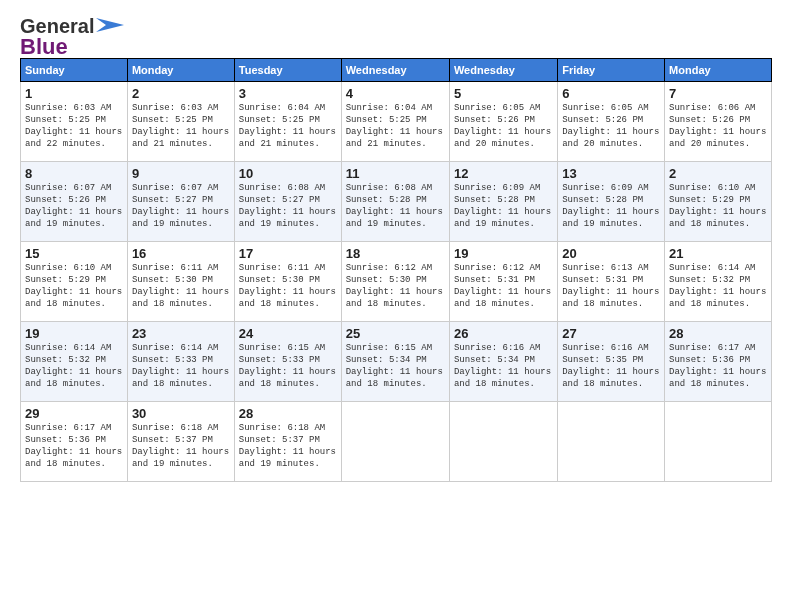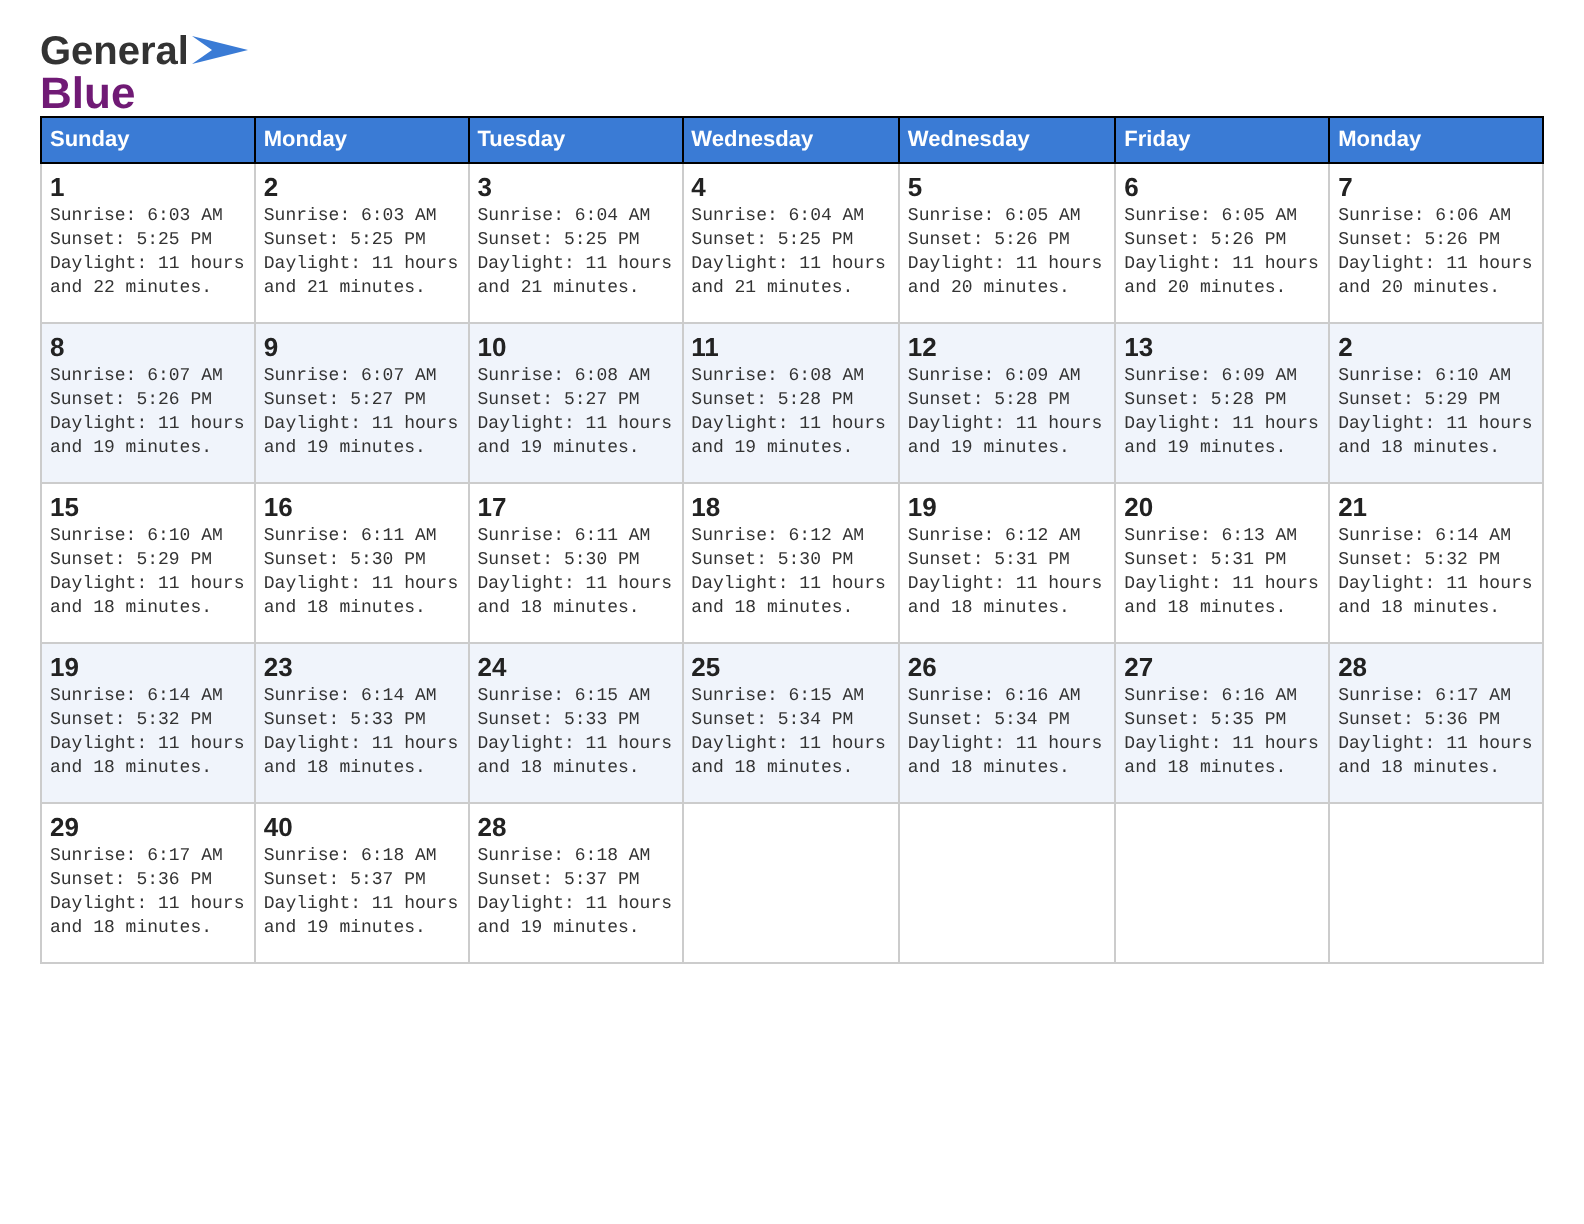--- a/index.html
+++ b/index.html
@@ -247,21 +247,21 @@
             <span class="day-num">28</span>
             <div class="day-info">Sunrise: 6:17 AM<br>Sunset: 5:36 PM<br>Daylight: 11 hours<br>and 18 minutes.</div>
           </td>
         </tr>
         <tr>
           <td>
             <span class="day-num">29</span>
             <div class="day-info">Sunrise: 6:17 AM<br>Sunset: 5:36 PM<br>Daylight: 11 hours<br>and 18 minutes.</div>
           </td>
           <td>
-            <span class="day-num">40</span>
+            <span class="day-num">30</span>
             <div class="day-info">Sunrise: 6:18 AM<br>Sunset: 5:37 PM<br>Daylight: 11 hours<br>and 19 minutes.</div>
           </td>
           <td>
             <span class="day-num">28</span>
             <div class="day-info">Sunrise: 6:18 AM<br>Sunset: 5:37 PM<br>Daylight: 11 hours<br>and 19 minutes.</div>
           </td>
           <td class="empty-cell"></td>
           <td class="empty-cell"></td>
           <td class="empty-cell"></td>
           <td class="empty-cell"></td>

